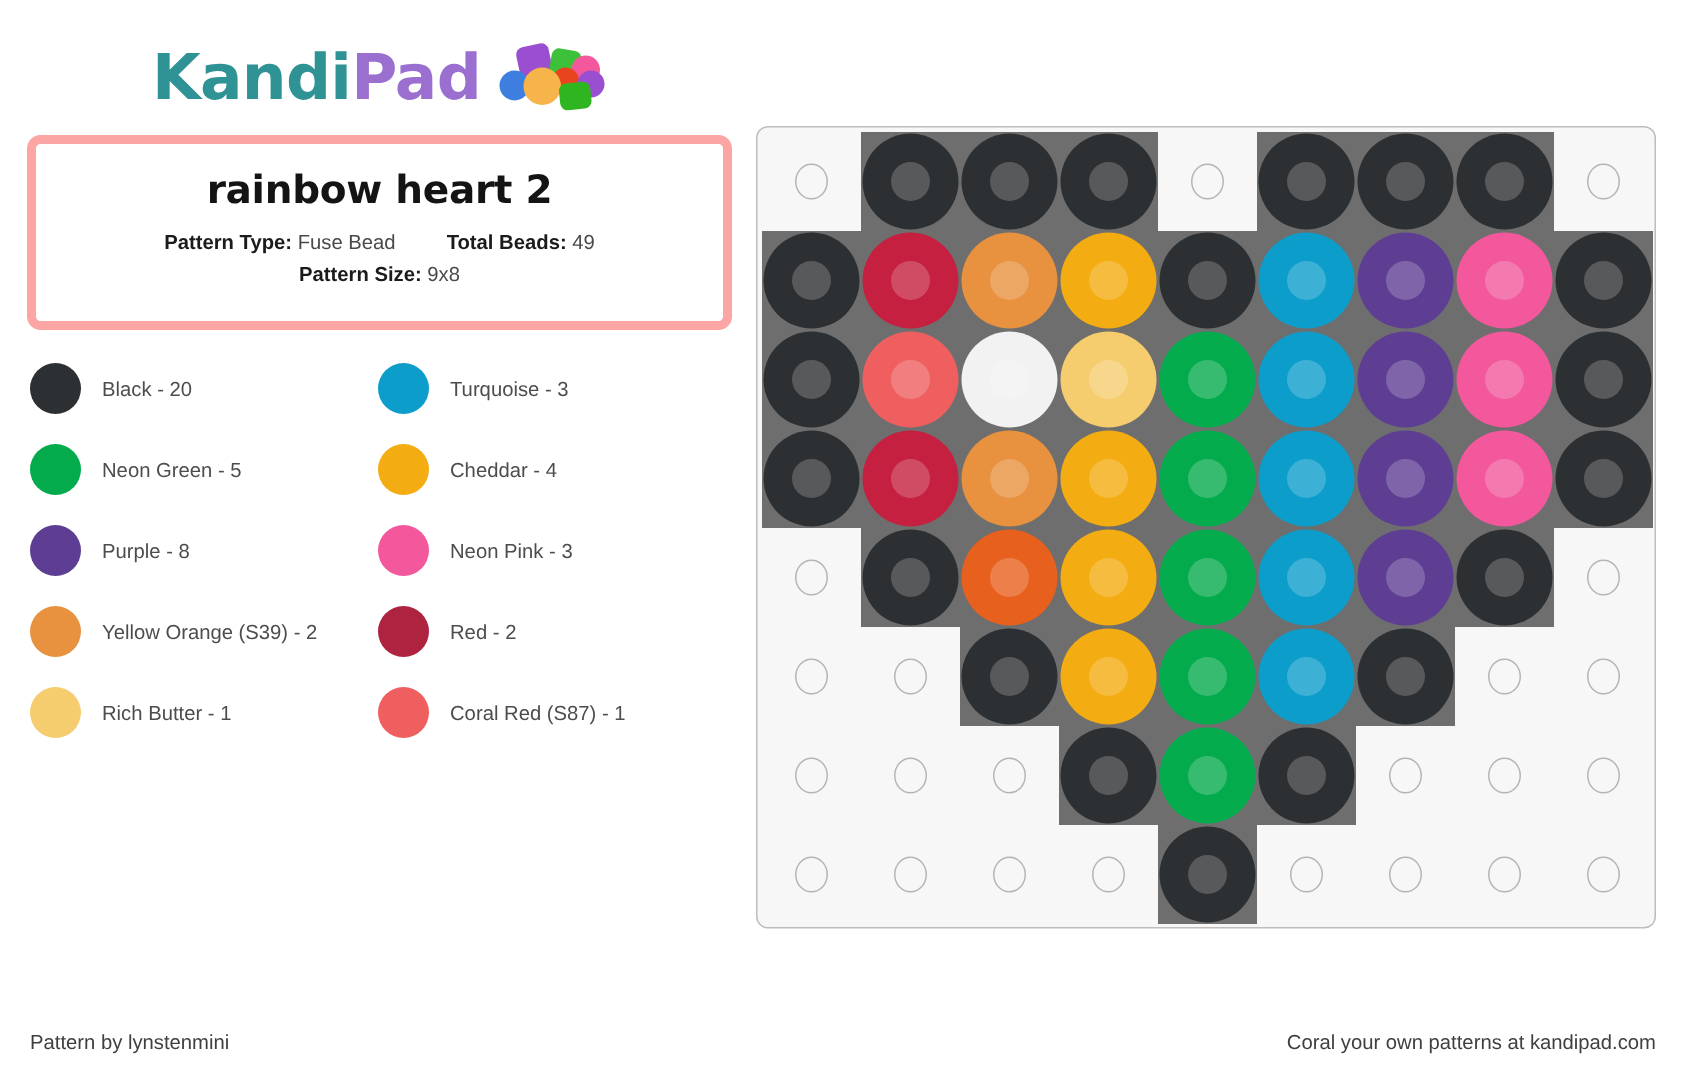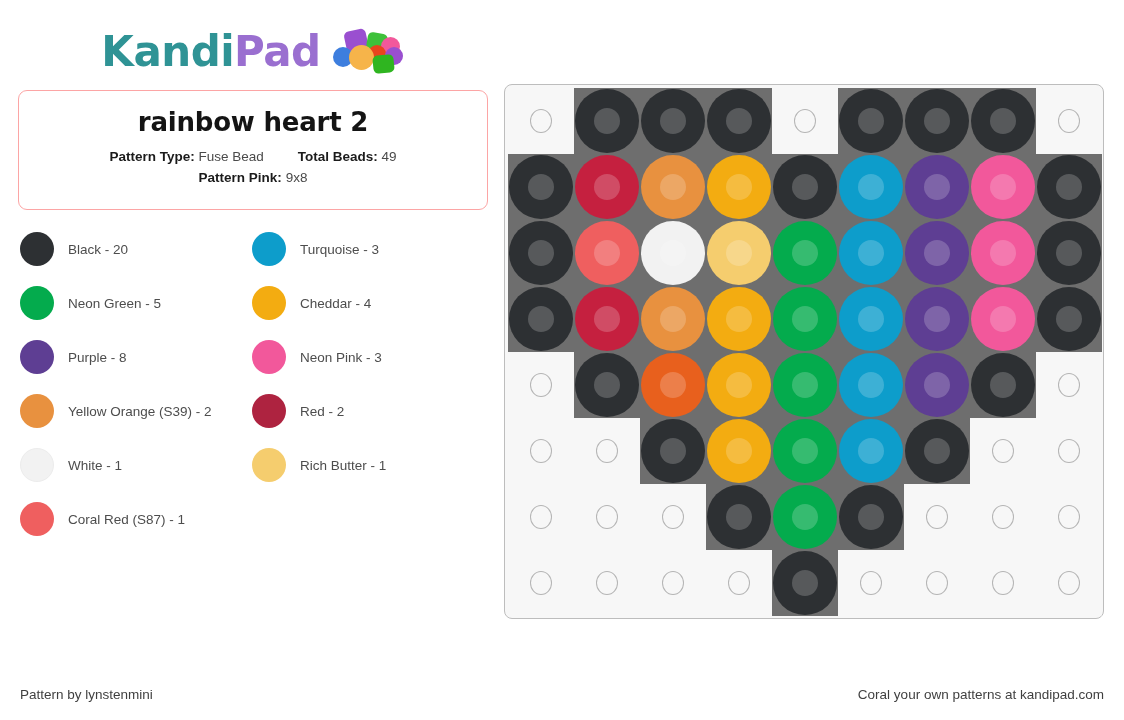--- a/index.html
+++ b/index.html
@@ -39,21 +39,21 @@
   .logo-pad { color: #9a6fd0; }
   .logo-beads { position: relative; width: 74px; height: 44px; }
   .bd {
     position: absolute;
     border-radius: 5px;
   }
   .bd.r { border-radius: 50%; }
 
   
   .info-card {
-    border: 1px solid #fca5a5;
+    border: 6px solid #fca5a5;
     border-radius: 9px;
     background: #fff;
     padding: 16px 18px 18px 18px;
     text-align: center;
   }
   .pattern-title {
     font-size: 26px;
     font-weight: 700;
     color: #141414;
     letter-spacing: -0.2px;
@@ -187,21 +187,21 @@
           <b>Pattern Type:</b>
           <span>Fuse Bead</span>
         </div>
         <div class="meta-item">
           <b>Total Beads:</b>
           <span>49</span>
         </div>
       </div>
       <div class="meta-row single">
         <div class="meta-item">
-          <b>Pattern Pink:</b>
+          <b>Pattern Size:</b>
           <span>9x8</span>
         </div>
       </div>
     </div>
 
     <div class="legend" id="legend">
         <div class="legend-item">
           <div class="swatch" style="background: rgb(45, 48, 51);"></div>
           <div class="legend-label">Black - 20</div>
         </div>
@@ -225,24 +225,20 @@
           <div class="swatch" style="background: rgb(242, 88, 155);"></div>
           <div class="legend-label">Neon Pink - 3</div>
         </div>
         <div class="legend-item">
           <div class="swatch" style="background: rgb(232, 145, 63);"></div>
           <div class="legend-label">Yellow Orange (S39) - 2</div>
         </div>
         <div class="legend-item">
           <div class="swatch" style="background: rgb(174, 35, 64);"></div>
           <div class="legend-label">Red - 2</div>
-        </div>
-        <div class="legend-item">
-          <div class="swatch white-sw" style="background: rgb(242, 242, 242);"></div>
-          <div class="legend-label">White - 1</div>
         </div>
         <div class="legend-item">
           <div class="swatch" style="background: rgb(245, 205, 110);"></div>
           <div class="legend-label">Rich Butter - 1</div>
         </div>
         <div class="legend-item">
           <div class="swatch" style="background: rgb(239, 95, 95);"></div>
           <div class="legend-label">Coral Red (S87) - 1</div>
         </div>
       </div>

